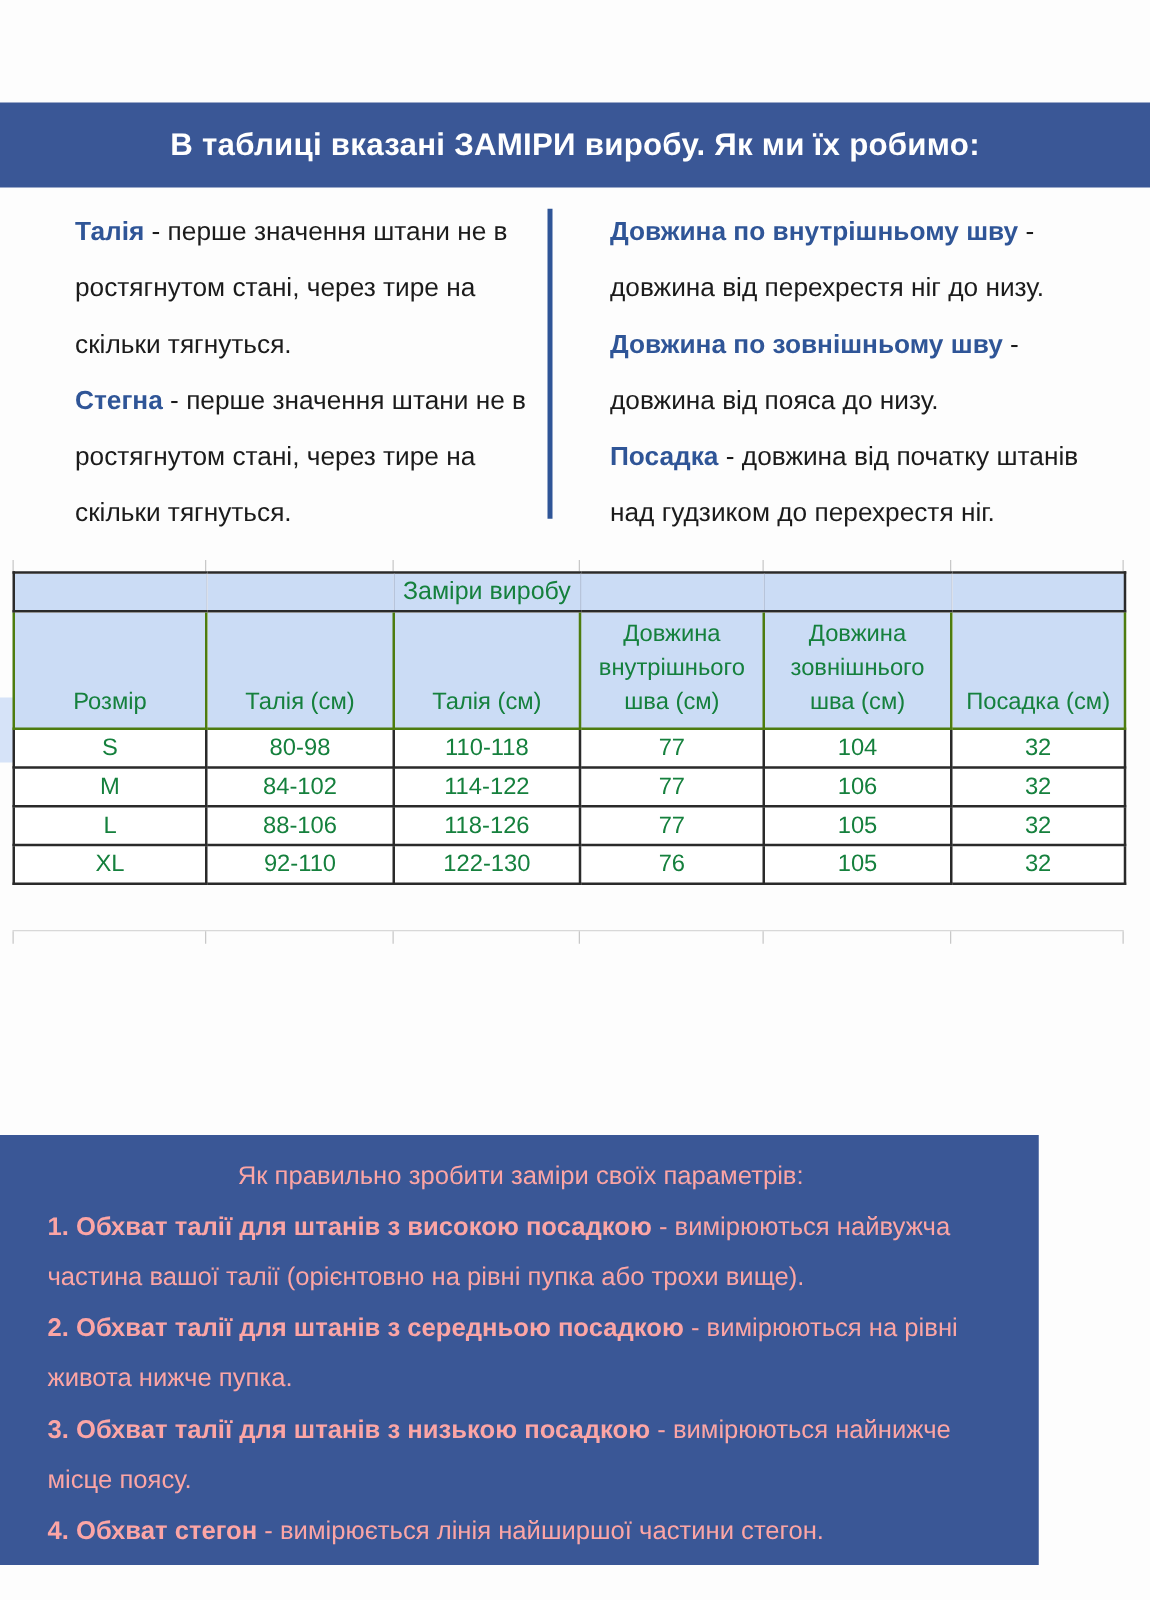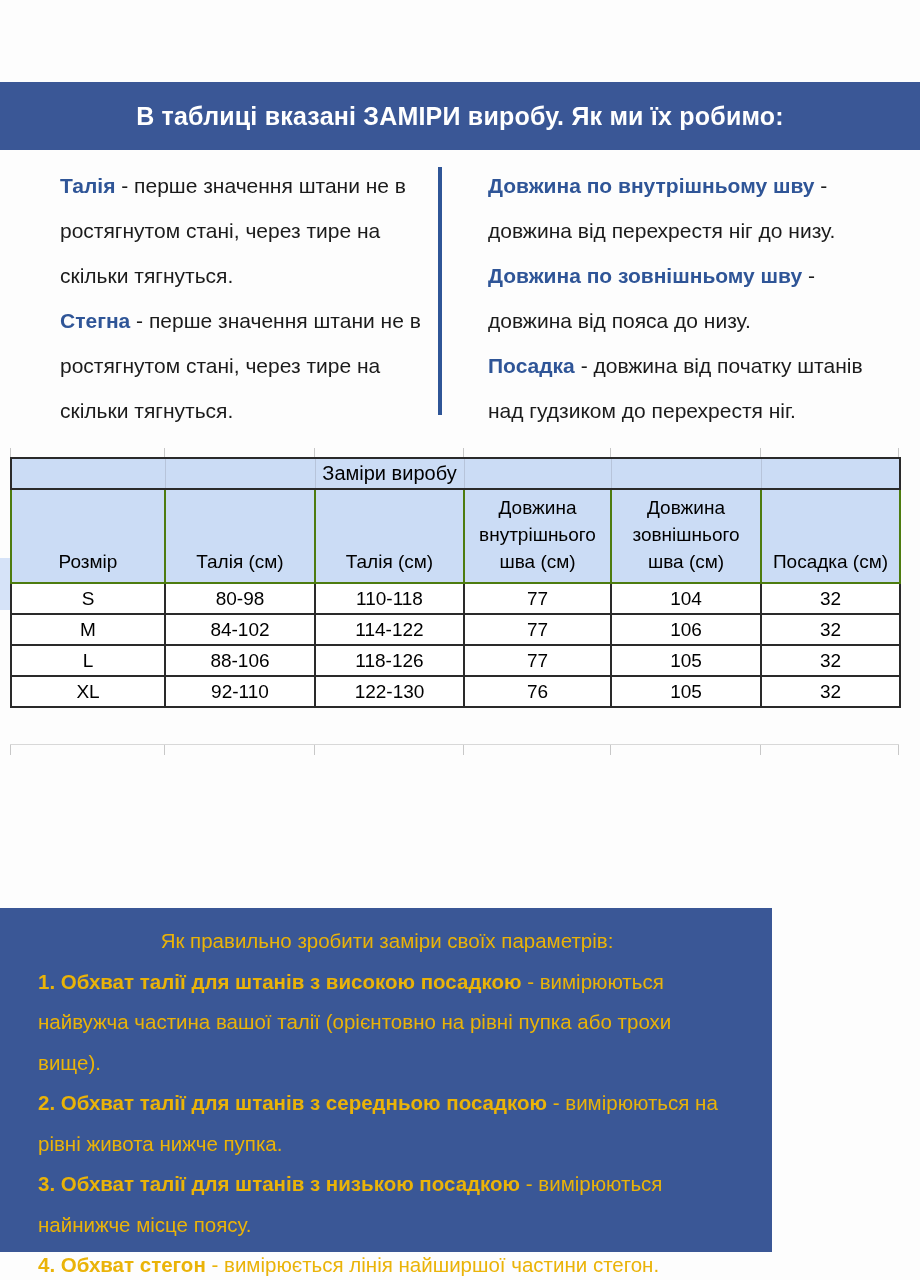--- a/index.html
+++ b/index.html
@@ -66,21 +66,21 @@
     position: absolute;
     left: 0; top: 558px;
     width: 12px; height: 52px;
     background: #d6e3f8;
   }
   .table-wrap { position: absolute; top: 457px; left: 10px; }
   table.size-table {
     border-collapse: collapse;
     table-layout: fixed;
     width: 889px;
-    color: #000000;
+    color: #15803d;
     font-size: 19px;
     padding-left: 28px;
   }
   table.size-table td, table.size-table th {
     overflow: hidden;
     text-align: center;
   }
   tr.merged-row td {
     background: #cbdcf5;
     height: 31px;
@@ -104,23 +104,23 @@
   tbody.data-rows td {
     border: 2px solid #2a2a2a;
     background: #ffffff;
     height: 31px;
   }
 
   
   .footer {
     position: absolute;
     top: 908px; left: 0;
-    width: 772px; height: 344px;
+    width: 831px; height: 344px;
     background: #3a5796;
-    color: #eab308;
+    color: #fca5a5;
     font-size: 20.5px;
     line-height: 40.5px;
     padding: 13px 36px 0 38px;
   }
   .footer p { margin: 0; }
   .footer .f-title { text-align: center; }
   .footer .lead { font-weight: bold; }
 </style>
 </head>
 <body>

